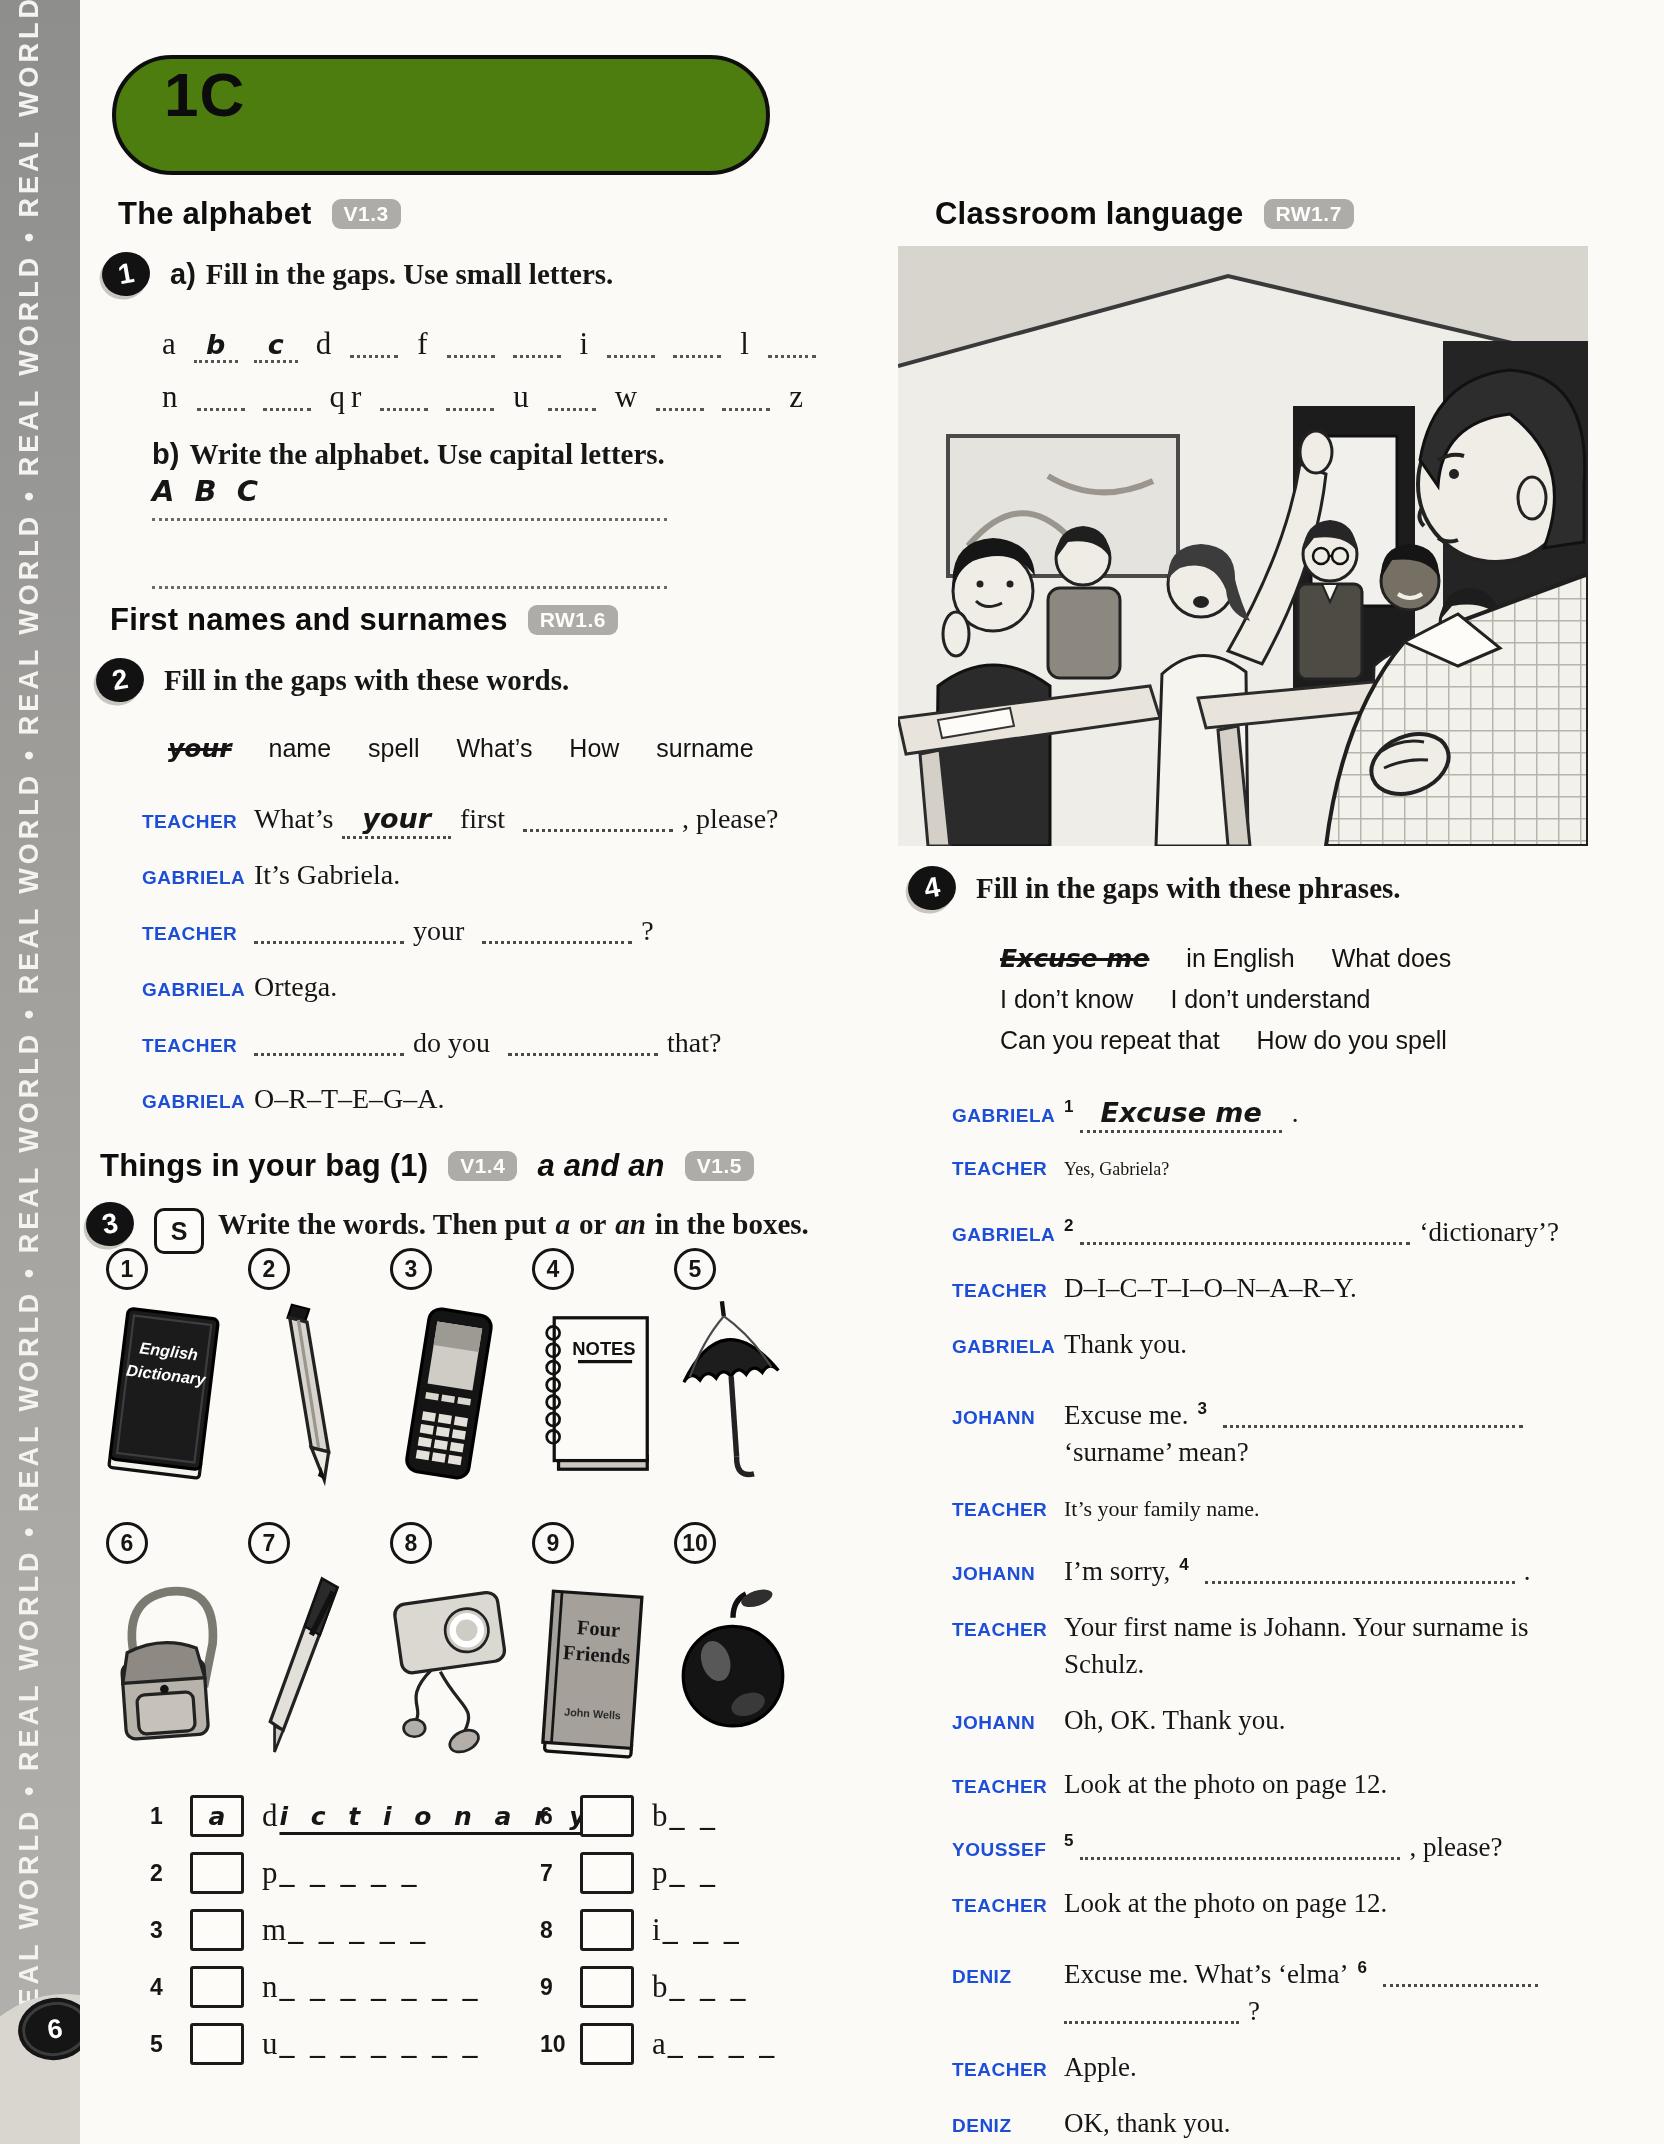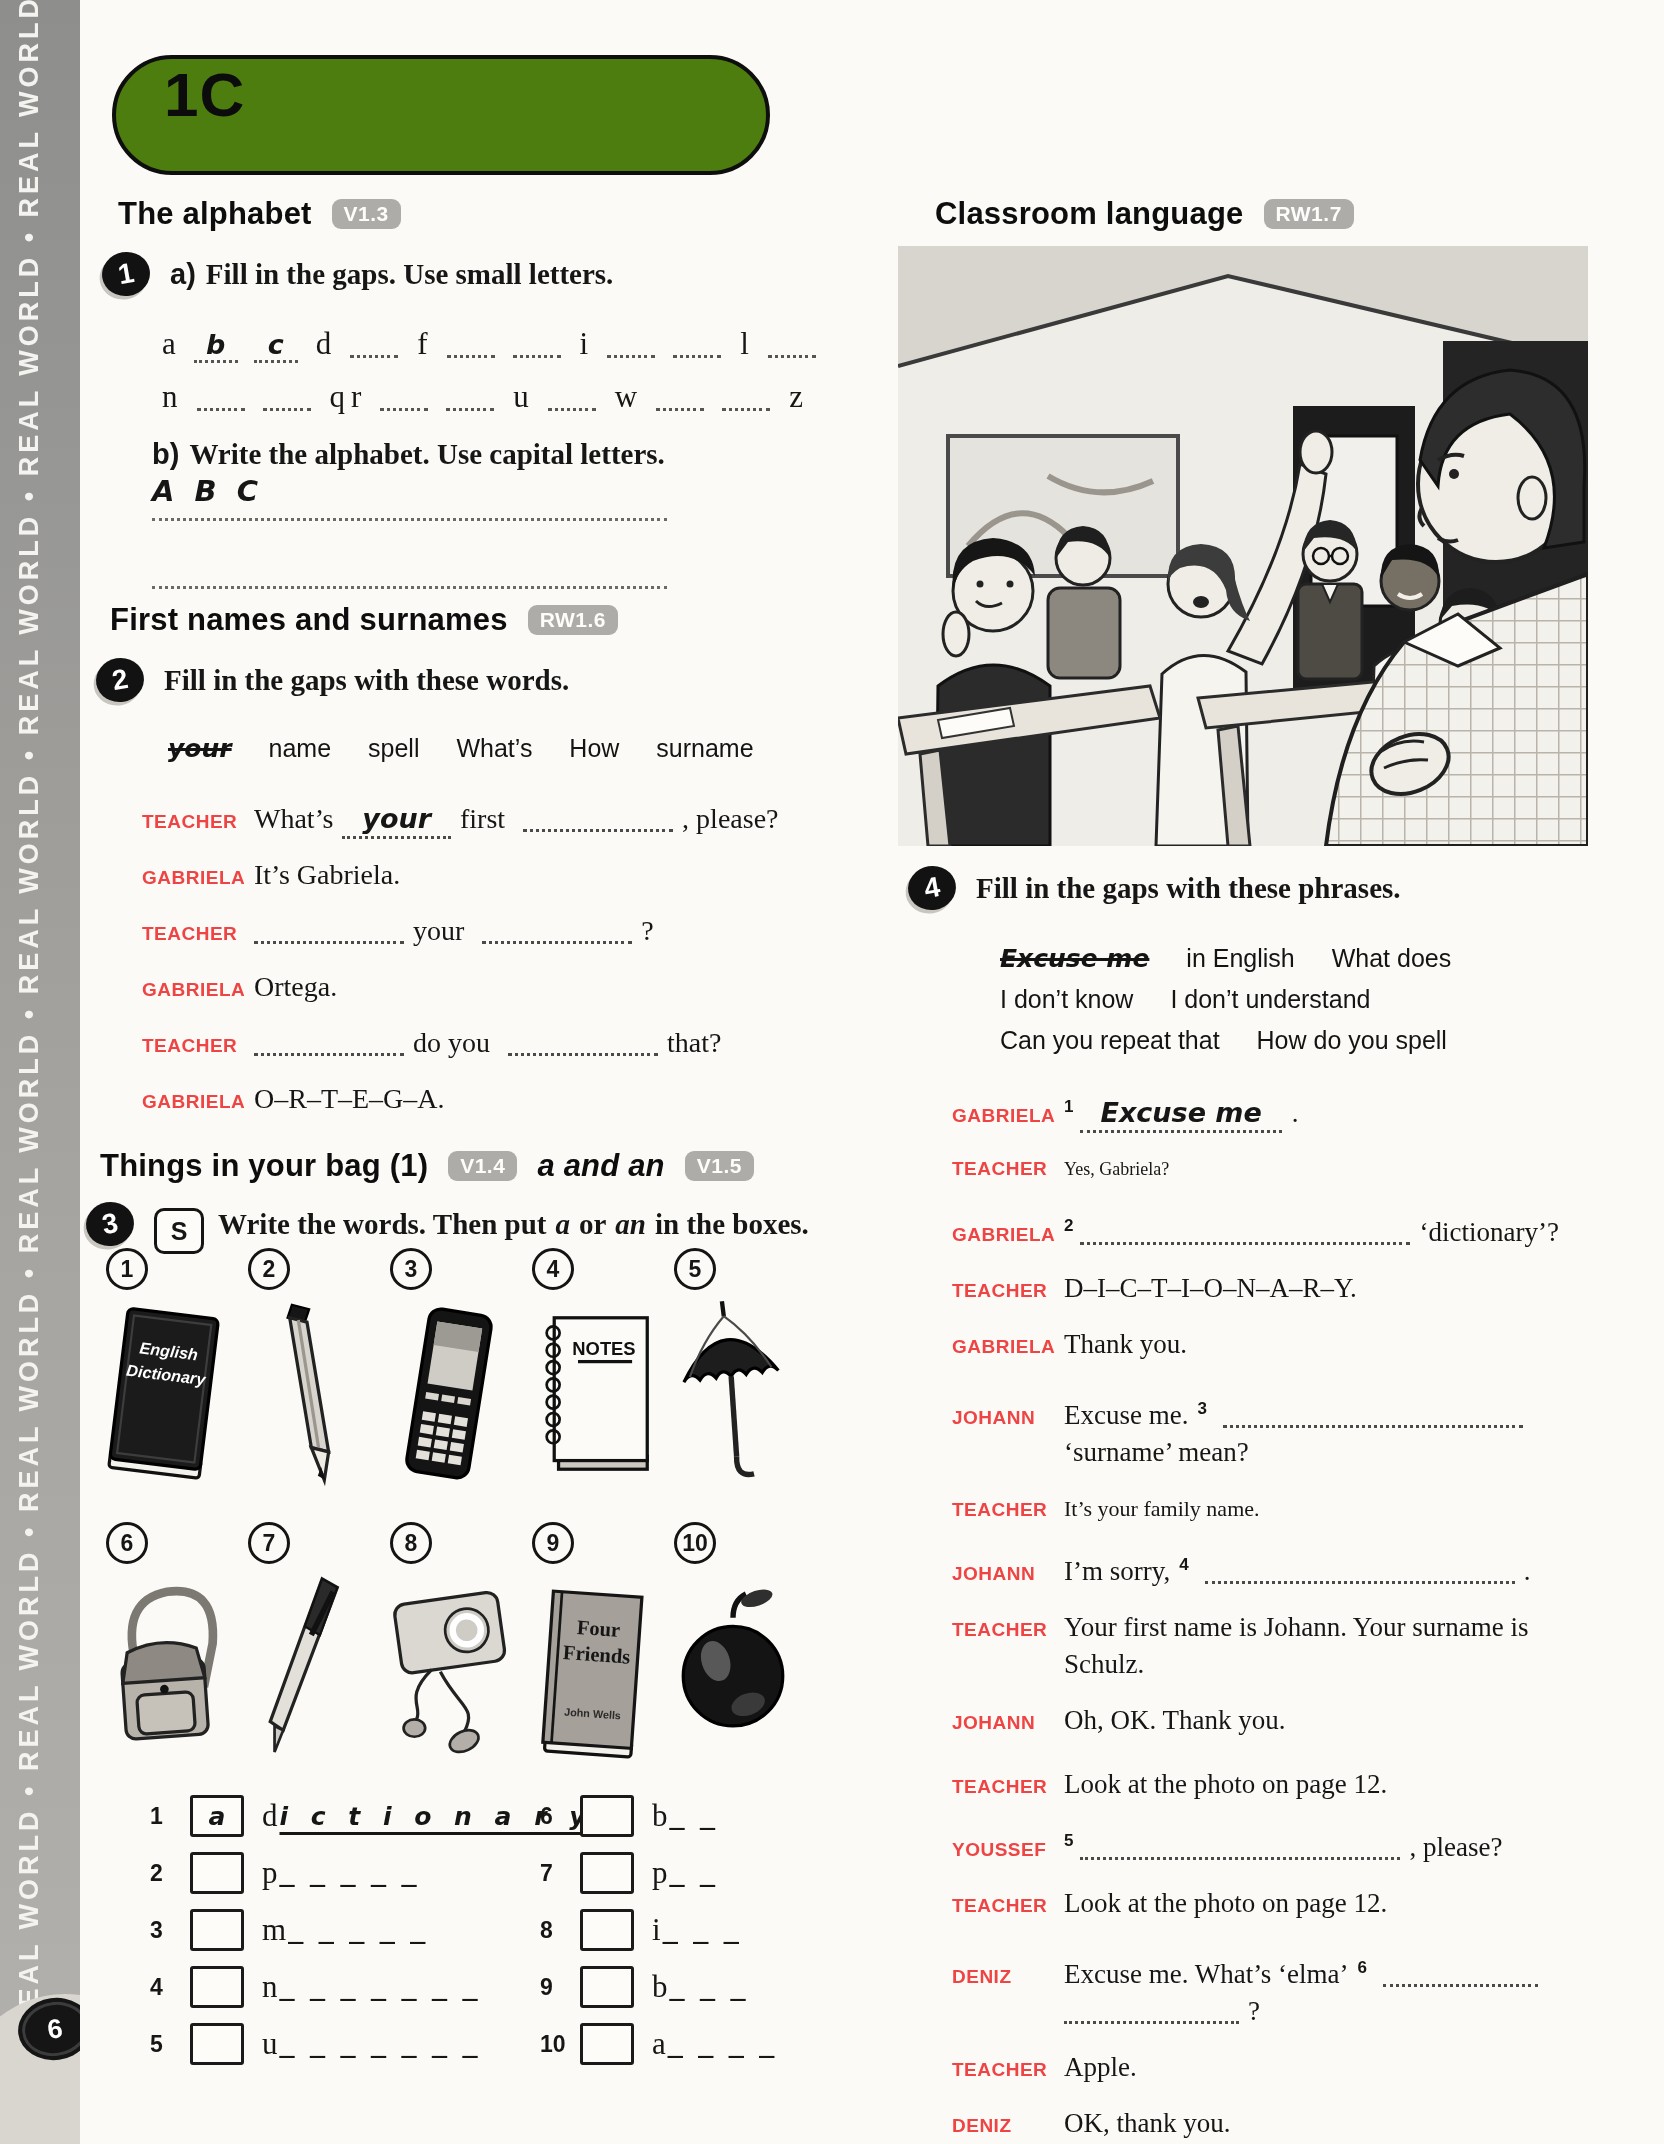--- a/index.html
+++ b/index.html
@@ -81,21 +81,21 @@
   
   .pool{position:absolute;font-family:"Liberation Sans",sans-serif;font-size:25px;color:#141414}
   .pool .w{margin-right:30px}
   .pool .row{margin-bottom:12px}
   .struck{text-decoration:line-through;text-decoration-thickness:2.5px}
   
   .dlg{position:absolute}
   .dlg-line{display:flex;align-items:baseline;margin-bottom:19px}
   .spk{
     flex:0 0 112px;font-family:"Liberation Sans",sans-serif;font-weight:bold;
-    font-size:19px;letter-spacing:0.5px;color:#ef4444;
+    font-size:19px;letter-spacing:0.5px;color:#1d4ed8;
   }
   .dlg-c{font-size:28px;line-height:37px}
   .dlg .t{margin-right:9px}
   .gap{display:inline-block;border-bottom:3px dotted #4a4a4a;height:22px;vertical-align:-4px;margin:0 9px}
   .w150{width:150px}.w300{width:300px}.w310{width:310px}
   .w320{width:320px}.w330{width:330px}.w155{width:155px}.w175{width:175px}
   .on-line{border-bottom:3px dotted #4a4a4a;padding:0 20px 2px}
   sup.q{font-family:"Liberation Sans",sans-serif;font-weight:bold;font-size:17px;margin-right:7px}
   .grp{margin-bottom:27px}
   .dlg2l{display:block}

